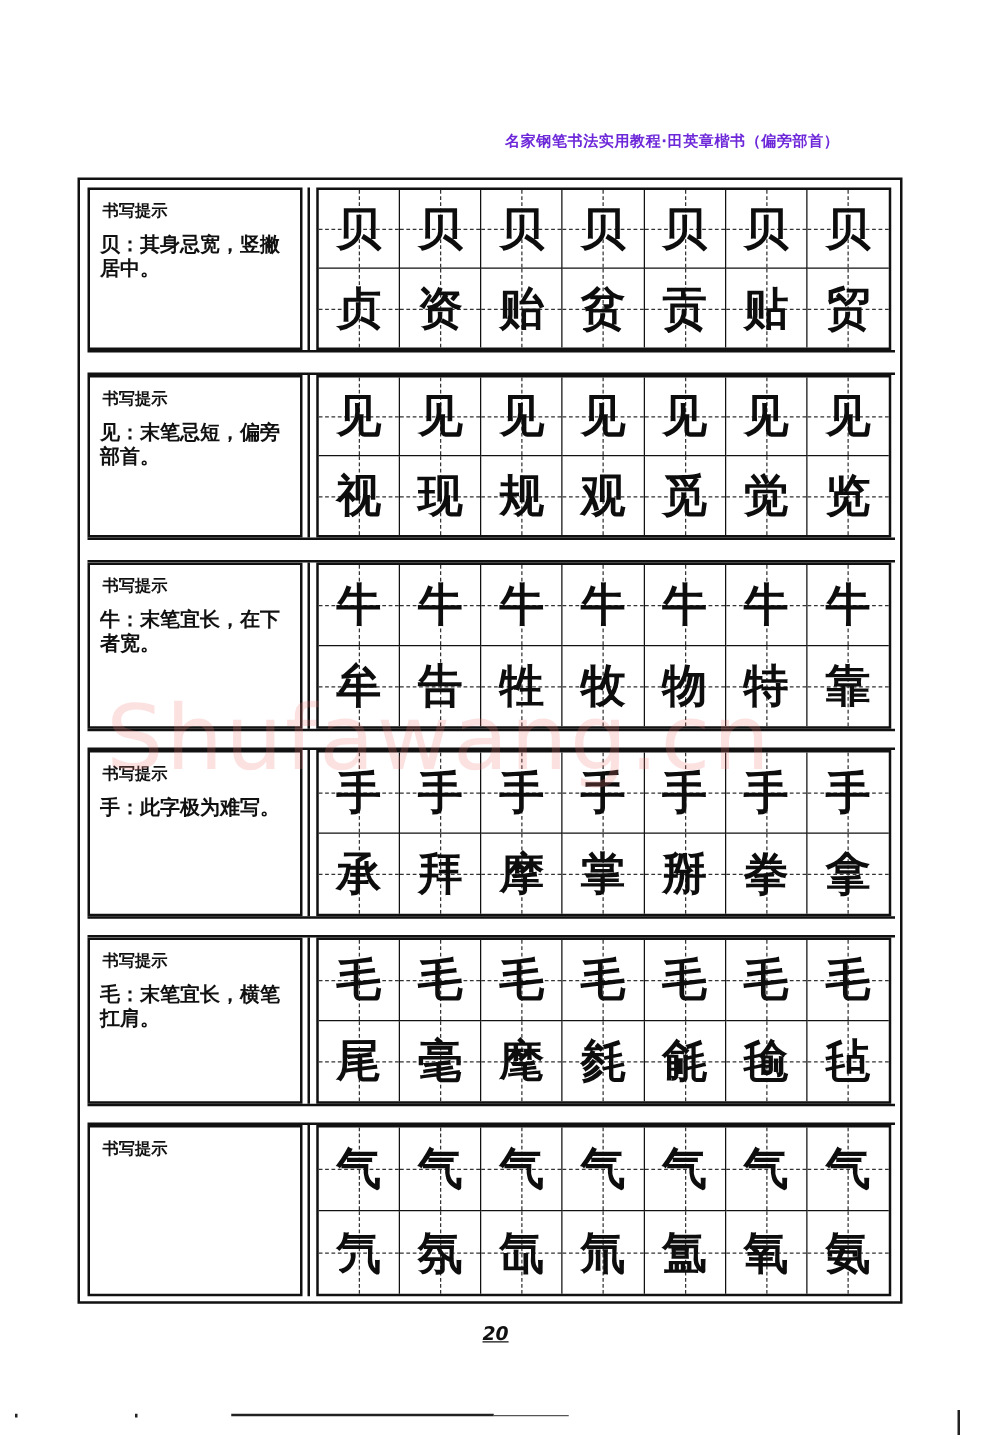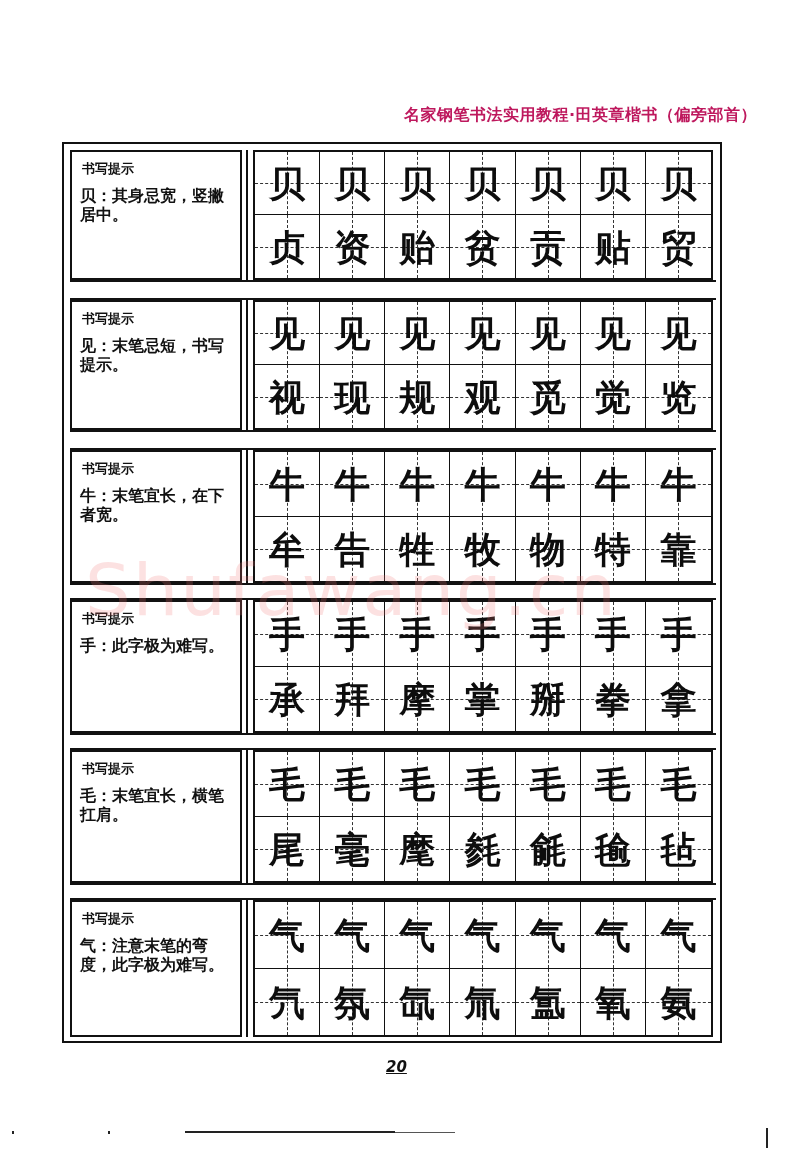--- a/index.html
+++ b/index.html
@@ -1,20 +1,20 @@
 <!DOCTYPE html>
 <html><head>
 <meta charset="utf-8">
 <style>
   html, body { margin: 0; padding: 0; background: #ffffff; }
   body { width: 804px; height: 1156px; position: relative; overflow: hidden;
          font-family: "DejaVu Serif", "Liberation Serif", serif; color: #111; }
   .header-title { position: absolute; left: 404px; top: 105px; width: 330px;
     font-family: "DejaVu Sans", "Liberation Sans", sans-serif; font-weight: bold;
-    font-size: 16px; letter-spacing: 0.5px; color: #be185d; white-space: nowrap; }
+    font-size: 12px; letter-spacing: 0.5px; color: #6d28d9; white-space: nowrap; }
   .frame { position: absolute; left: 62px; top: 142px; width: 660px; height: 901px;
     border: 2px solid #111; box-sizing: border-box; }
   .section { position: absolute; left: 70px; width: 646px; }
   .tip-box { position: absolute; left: 0; top: 0; width: 172px; height: 100%;
     border: 2px solid #111; box-sizing: border-box; background: #fff; }
   .tip-heading { position: absolute; left: 10px; top: 8px; font-family: "DejaVu Sans", "Liberation Sans", sans-serif;
     font-weight: bold; font-size: 13px; }
   .tip-text { position: absolute; left: 8px; top: 34px; width: 158px;
     font-family: "DejaVu Sans", "Liberation Sans", sans-serif; font-weight: bold;
     font-size: 16px; line-height: 19px; }
@@ -101,21 +101,21 @@
         </div>
         <div class="cell bottom">
           <span>贸</span>
         </div>
       </div>
     </div>
     <div class="gap-strip" style="top: 280px; height: 20px;"></div>
     <div class="section" style="top: 300px; height: 130px;">
       <div class="tip-box">
         <div class="tip-heading">书写提示</div>
-        <div class="tip-text">见：末笔忌短，书写提示。</div>
+        <div class="tip-text">见：末笔忌短，偏旁部首。</div>
       </div>
       <div class="vline" style="left: 176px;"></div>
       <div class="grid">
         <div class="cell">
           <span>见</span>
         </div>
         <div class="cell">
           <span>见</span>
         </div>
         <div class="cell">
@@ -309,21 +309,20 @@
         </div>
         <div class="cell bottom">
           <span>毡</span>
         </div>
       </div>
     </div>
     <div class="gap-strip" style="top: 883px; height: 17px;"></div>
     <div class="section" style="top: 900px; height: 137px;">
       <div class="tip-box">
         <div class="tip-heading">书写提示</div>
-        <div class="tip-text">气：注意末笔的弯度，此字极为难写。</div>
       </div>
       <div class="vline" style="left: 176px;"></div>
       <div class="grid">
         <div class="cell">
           <span>气</span>
         </div>
         <div class="cell">
           <span>气</span>
         </div>
         <div class="cell">

